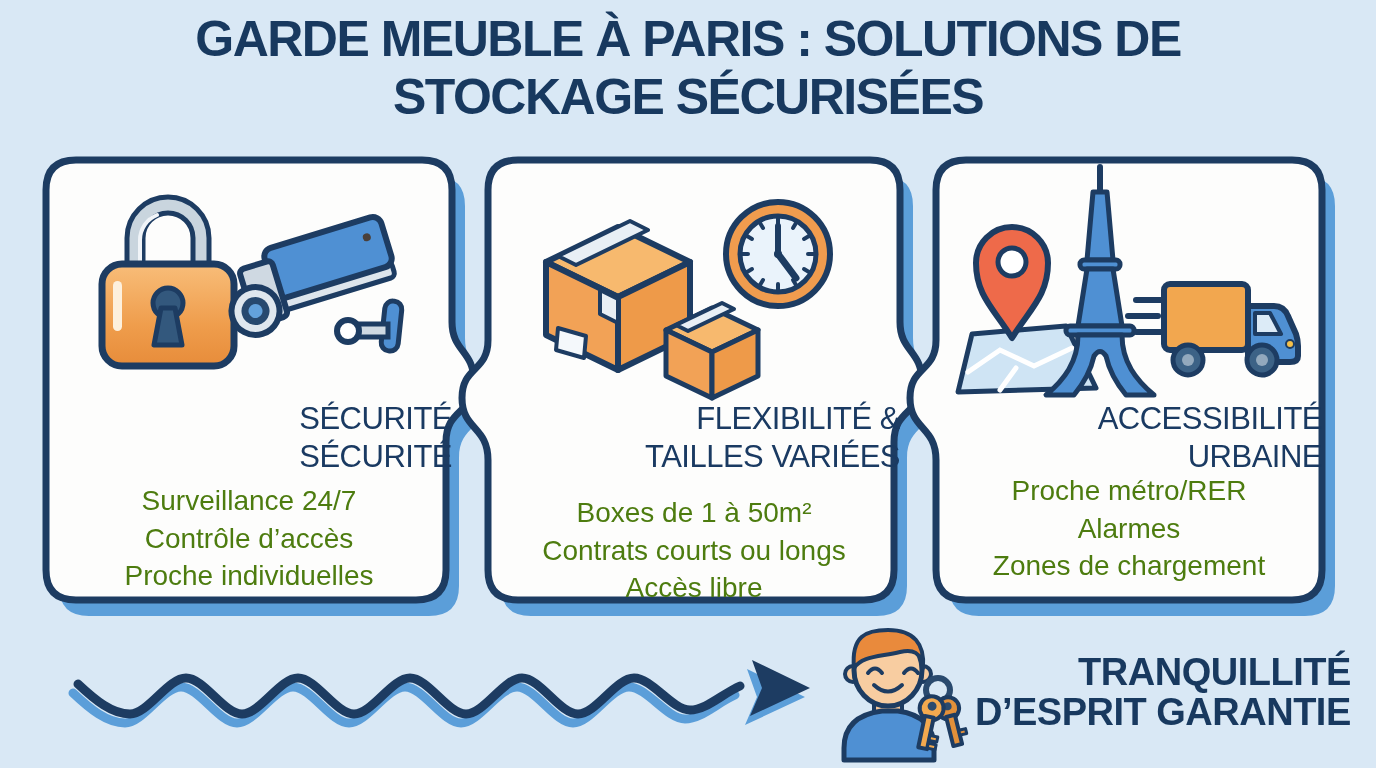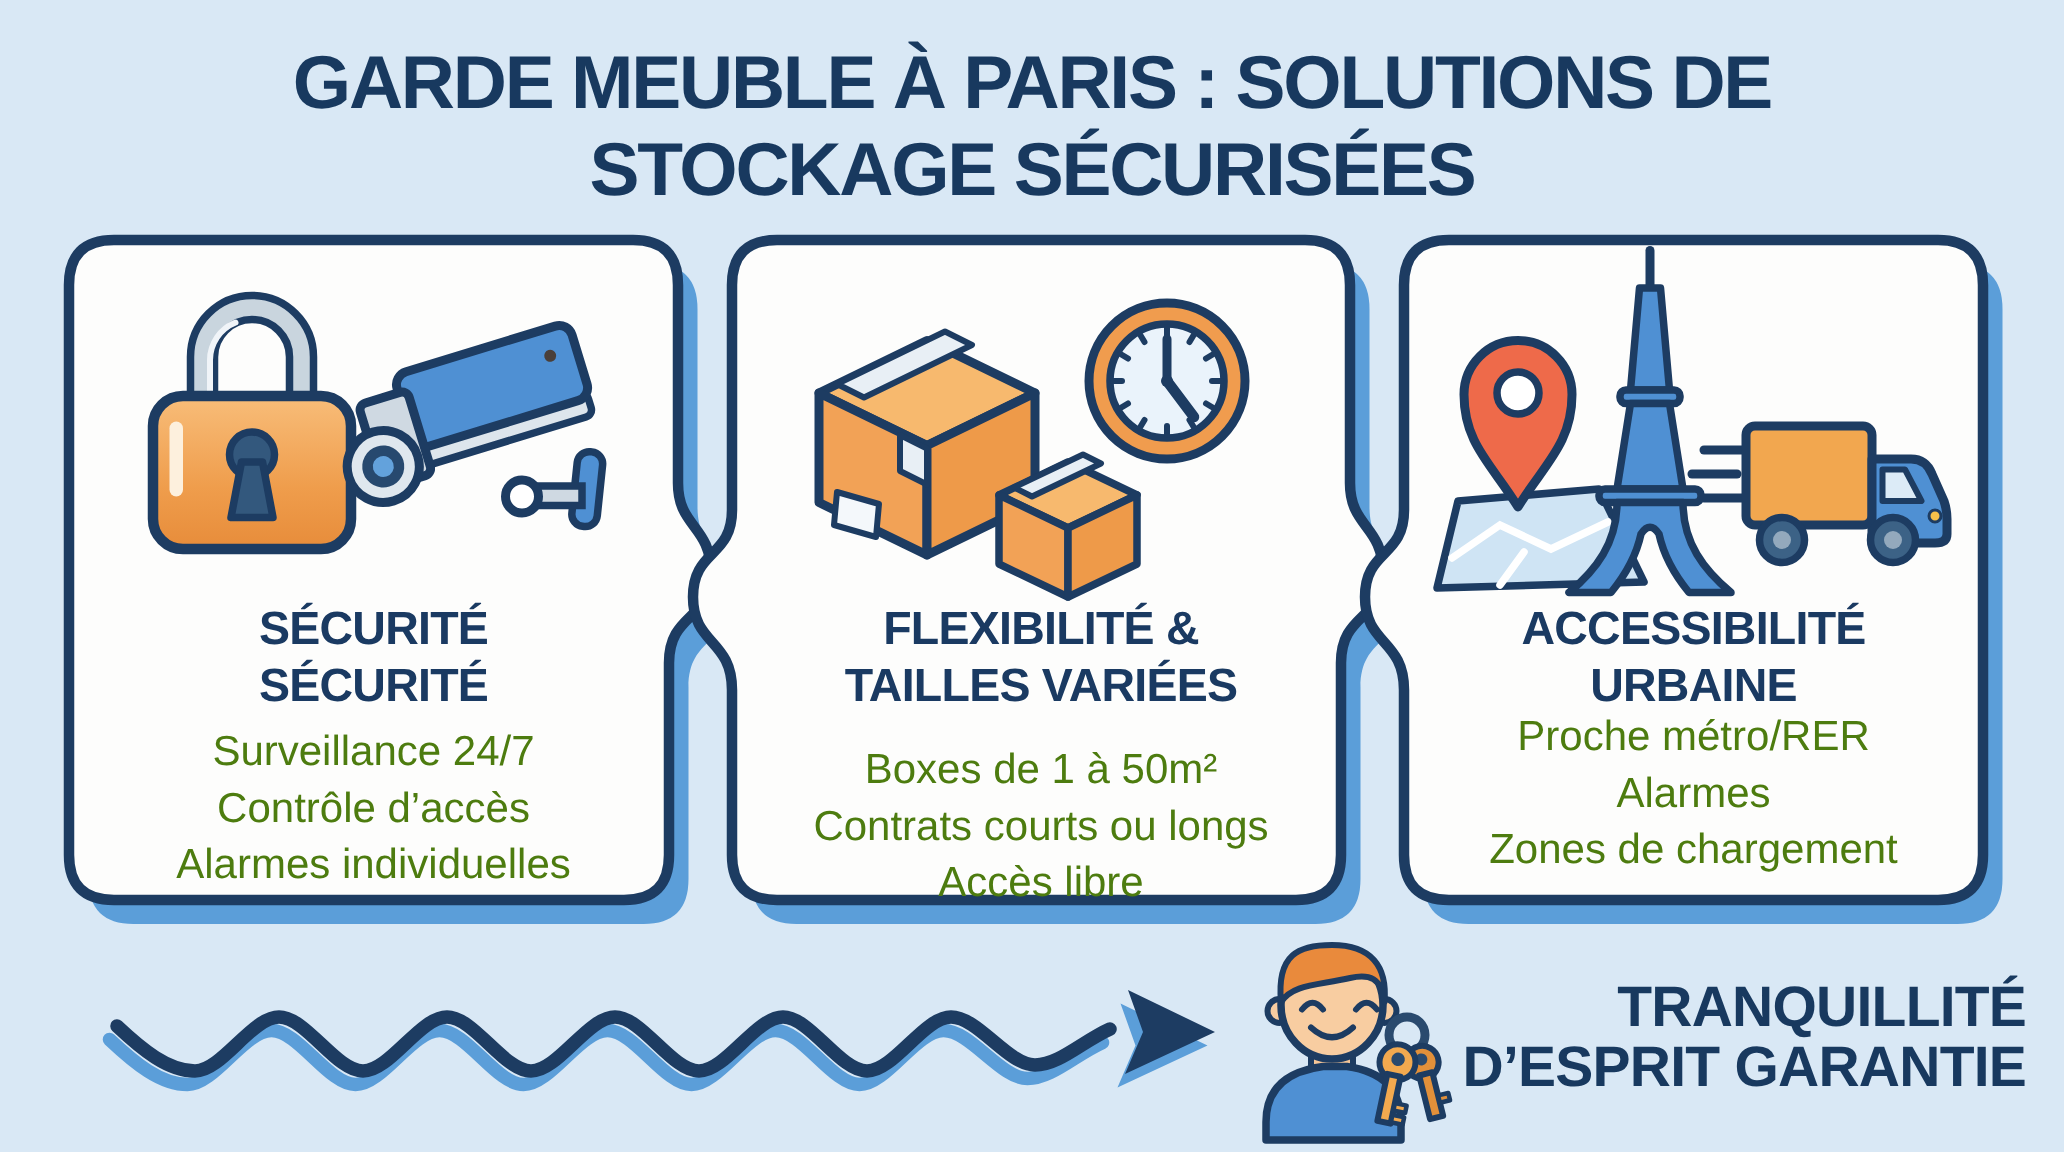--- a/index.html
+++ b/index.html
@@ -3,27 +3,27 @@
 <meta charset="utf-8">
 <style>
   html,body{margin:0;padding:0;}
   .stage{
     position:relative;width:1376px;height:768px;overflow:hidden;
     background:#d9e8f5;
     font-family:"Liberation Sans", sans-serif;
   }
   .stage svg{position:absolute;left:0;top:0;}
   .main-title{
-    position:absolute;left:0;right:0;top:10px;margin:16px auto;max-width:1150px;
+    position:absolute;left:0;right:0;top:10px;margin:0 auto;max-width:1150px;
     text-align:center;color:#18395f;
     font-weight:800;font-size:50px;line-height:58px;letter-spacing:-1.5px;
   }
   .card-title{
-    position:absolute;text-align:center;color:#1a3a62;
-    font-weight:700;font-size:31px;line-height:38px;letter-spacing:-0.5px;
+    position:absolute;text-align:right;color:#1a3a62;
+    font-weight:400;font-size:31px;line-height:38px;letter-spacing:-0.5px;
   }
   .card-items{
     position:absolute;text-align:center;color:#4d7c0f;
     font-size:28px;line-height:37.5px;font-weight:400;
   }
   .footer-text{
     position:absolute;left:975px;top:652px;color:#18395f;
     font-weight:800;font-size:38px;line-height:40px;letter-spacing:-0.5px;text-align:right;
   }
   .t1{width:406px;left:46px;top:400px;}
@@ -195,21 +195,21 @@
 
   <h1 class="main-title">GARDE MEUBLE À PARIS : SOLUTIONS DE STOCKAGE SÉCURISÉES</h1>
 
   <div class="card-title t1">
     <div>SÉCURITÉ</div>
     <div>SÉCURITÉ</div>
   </div>
   <div class="card-items b1">
     <div>Surveillance 24/7</div>
     <div>Contrôle d’accès</div>
-    <div>Alarmes individuelles</div>
+    <div>Proche individuelles</div>
   </div>
 
   <div class="card-title t2">
     <div>FLEXIBILITÉ &amp;</div>
     <div>TAILLES VARIÉES</div>
   </div>
   <div class="card-items b2">
     <div>Boxes de 1 à 50m²</div>
     <div>Contrats courts ou longs</div>
     <div>Accès libre</div>

